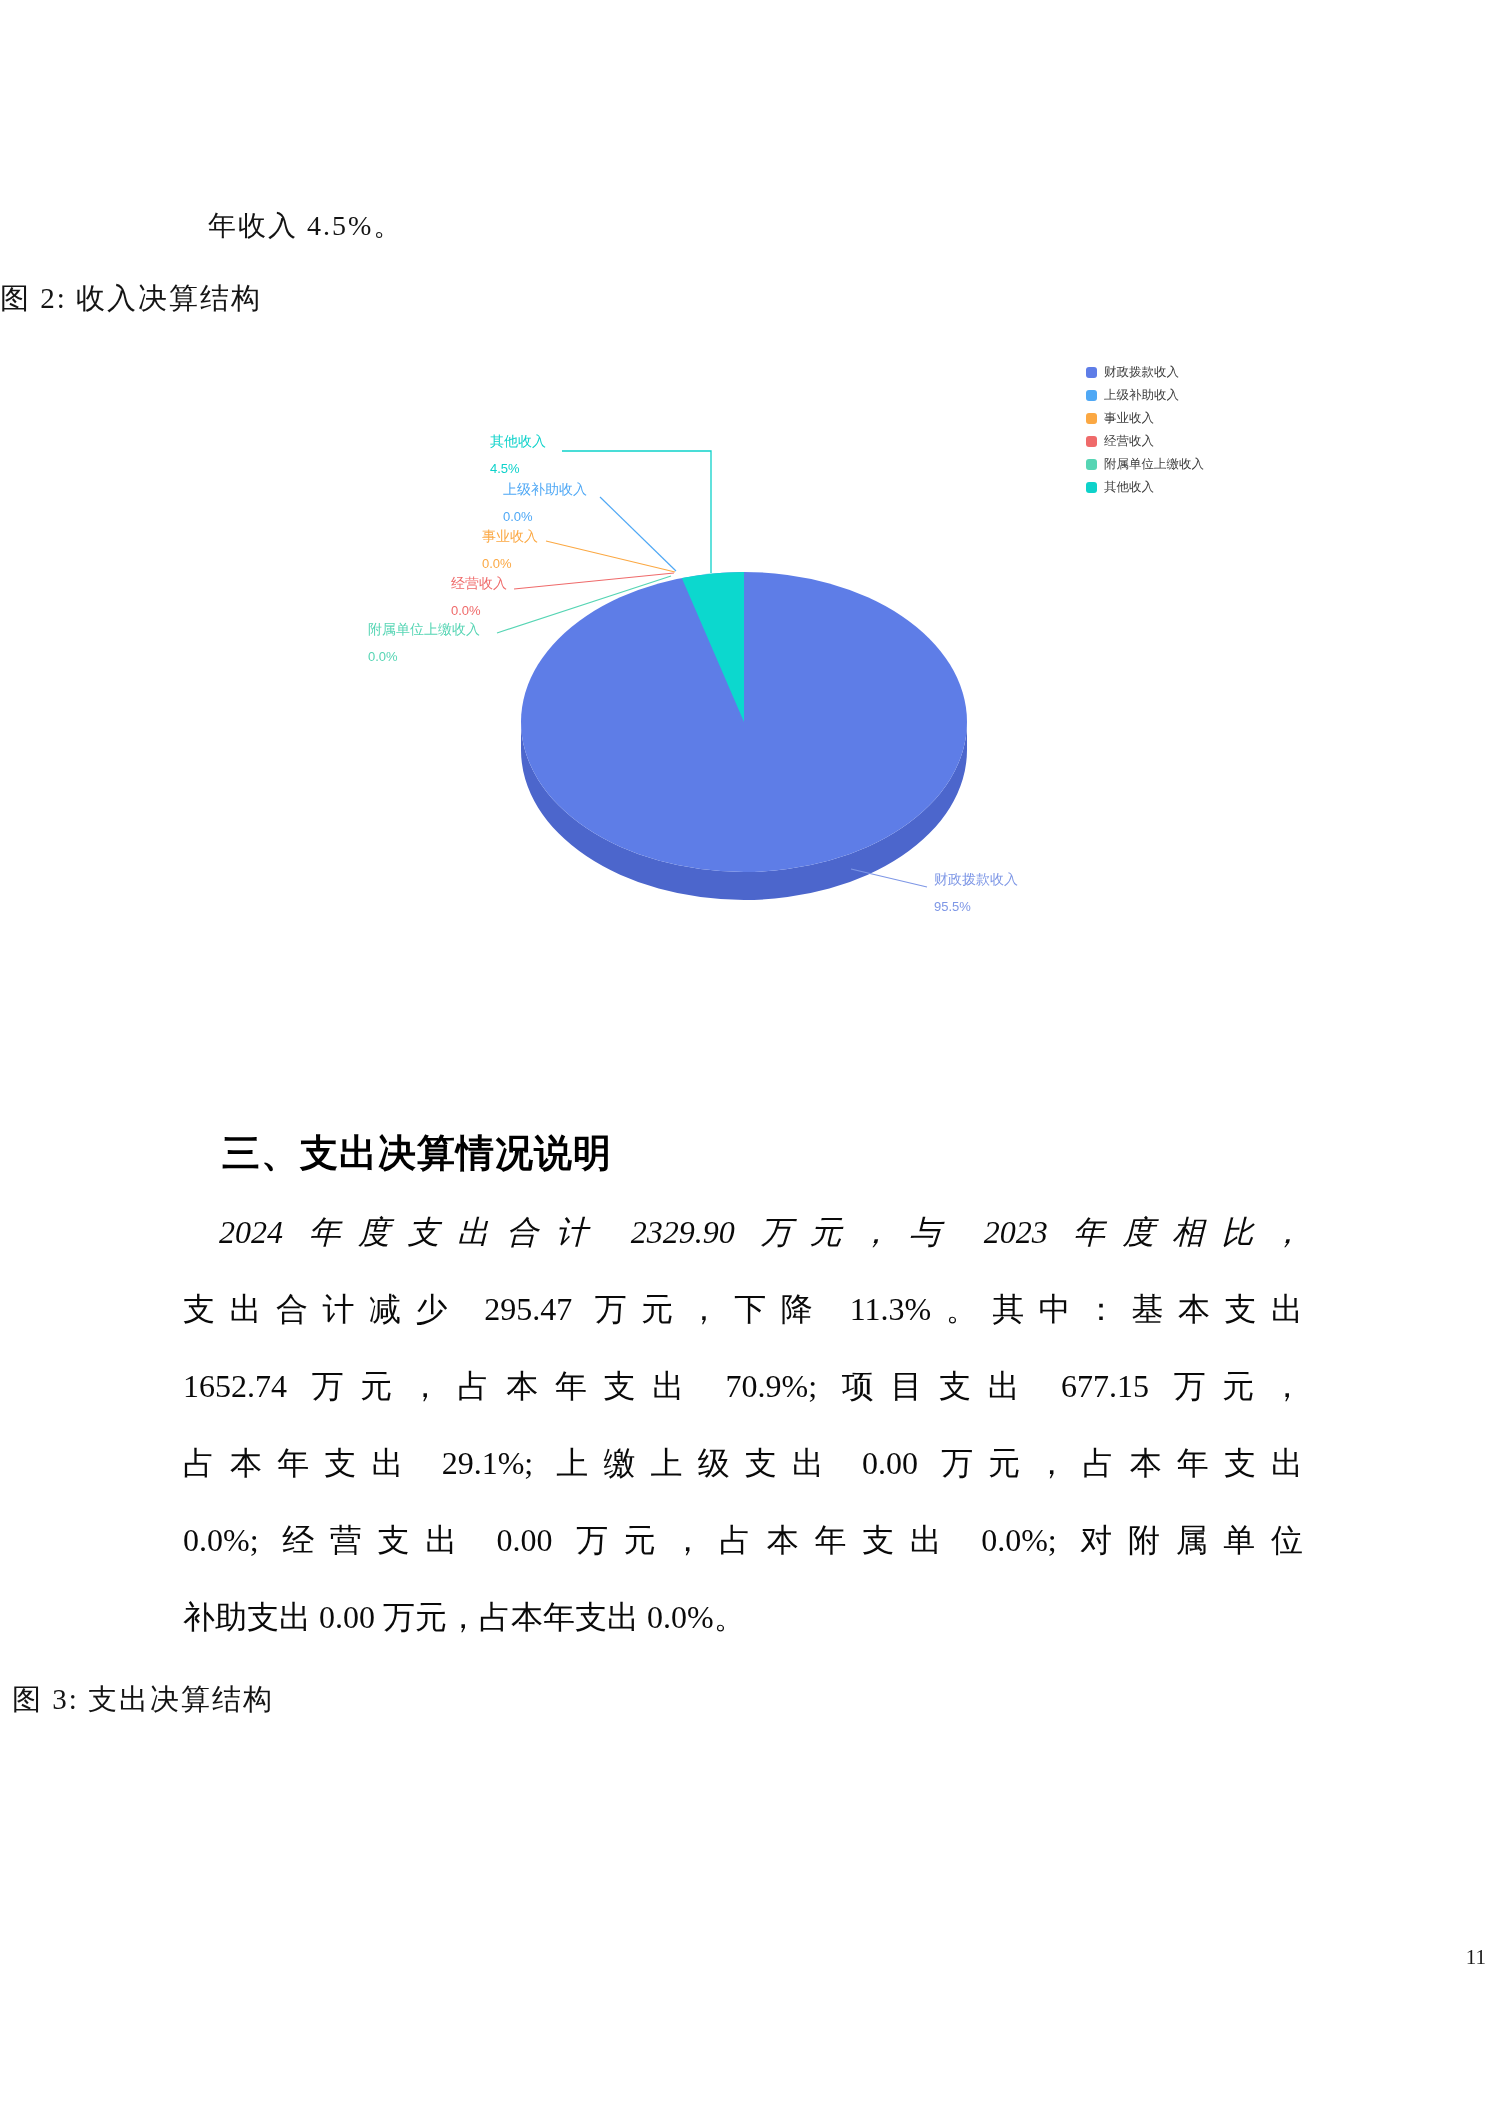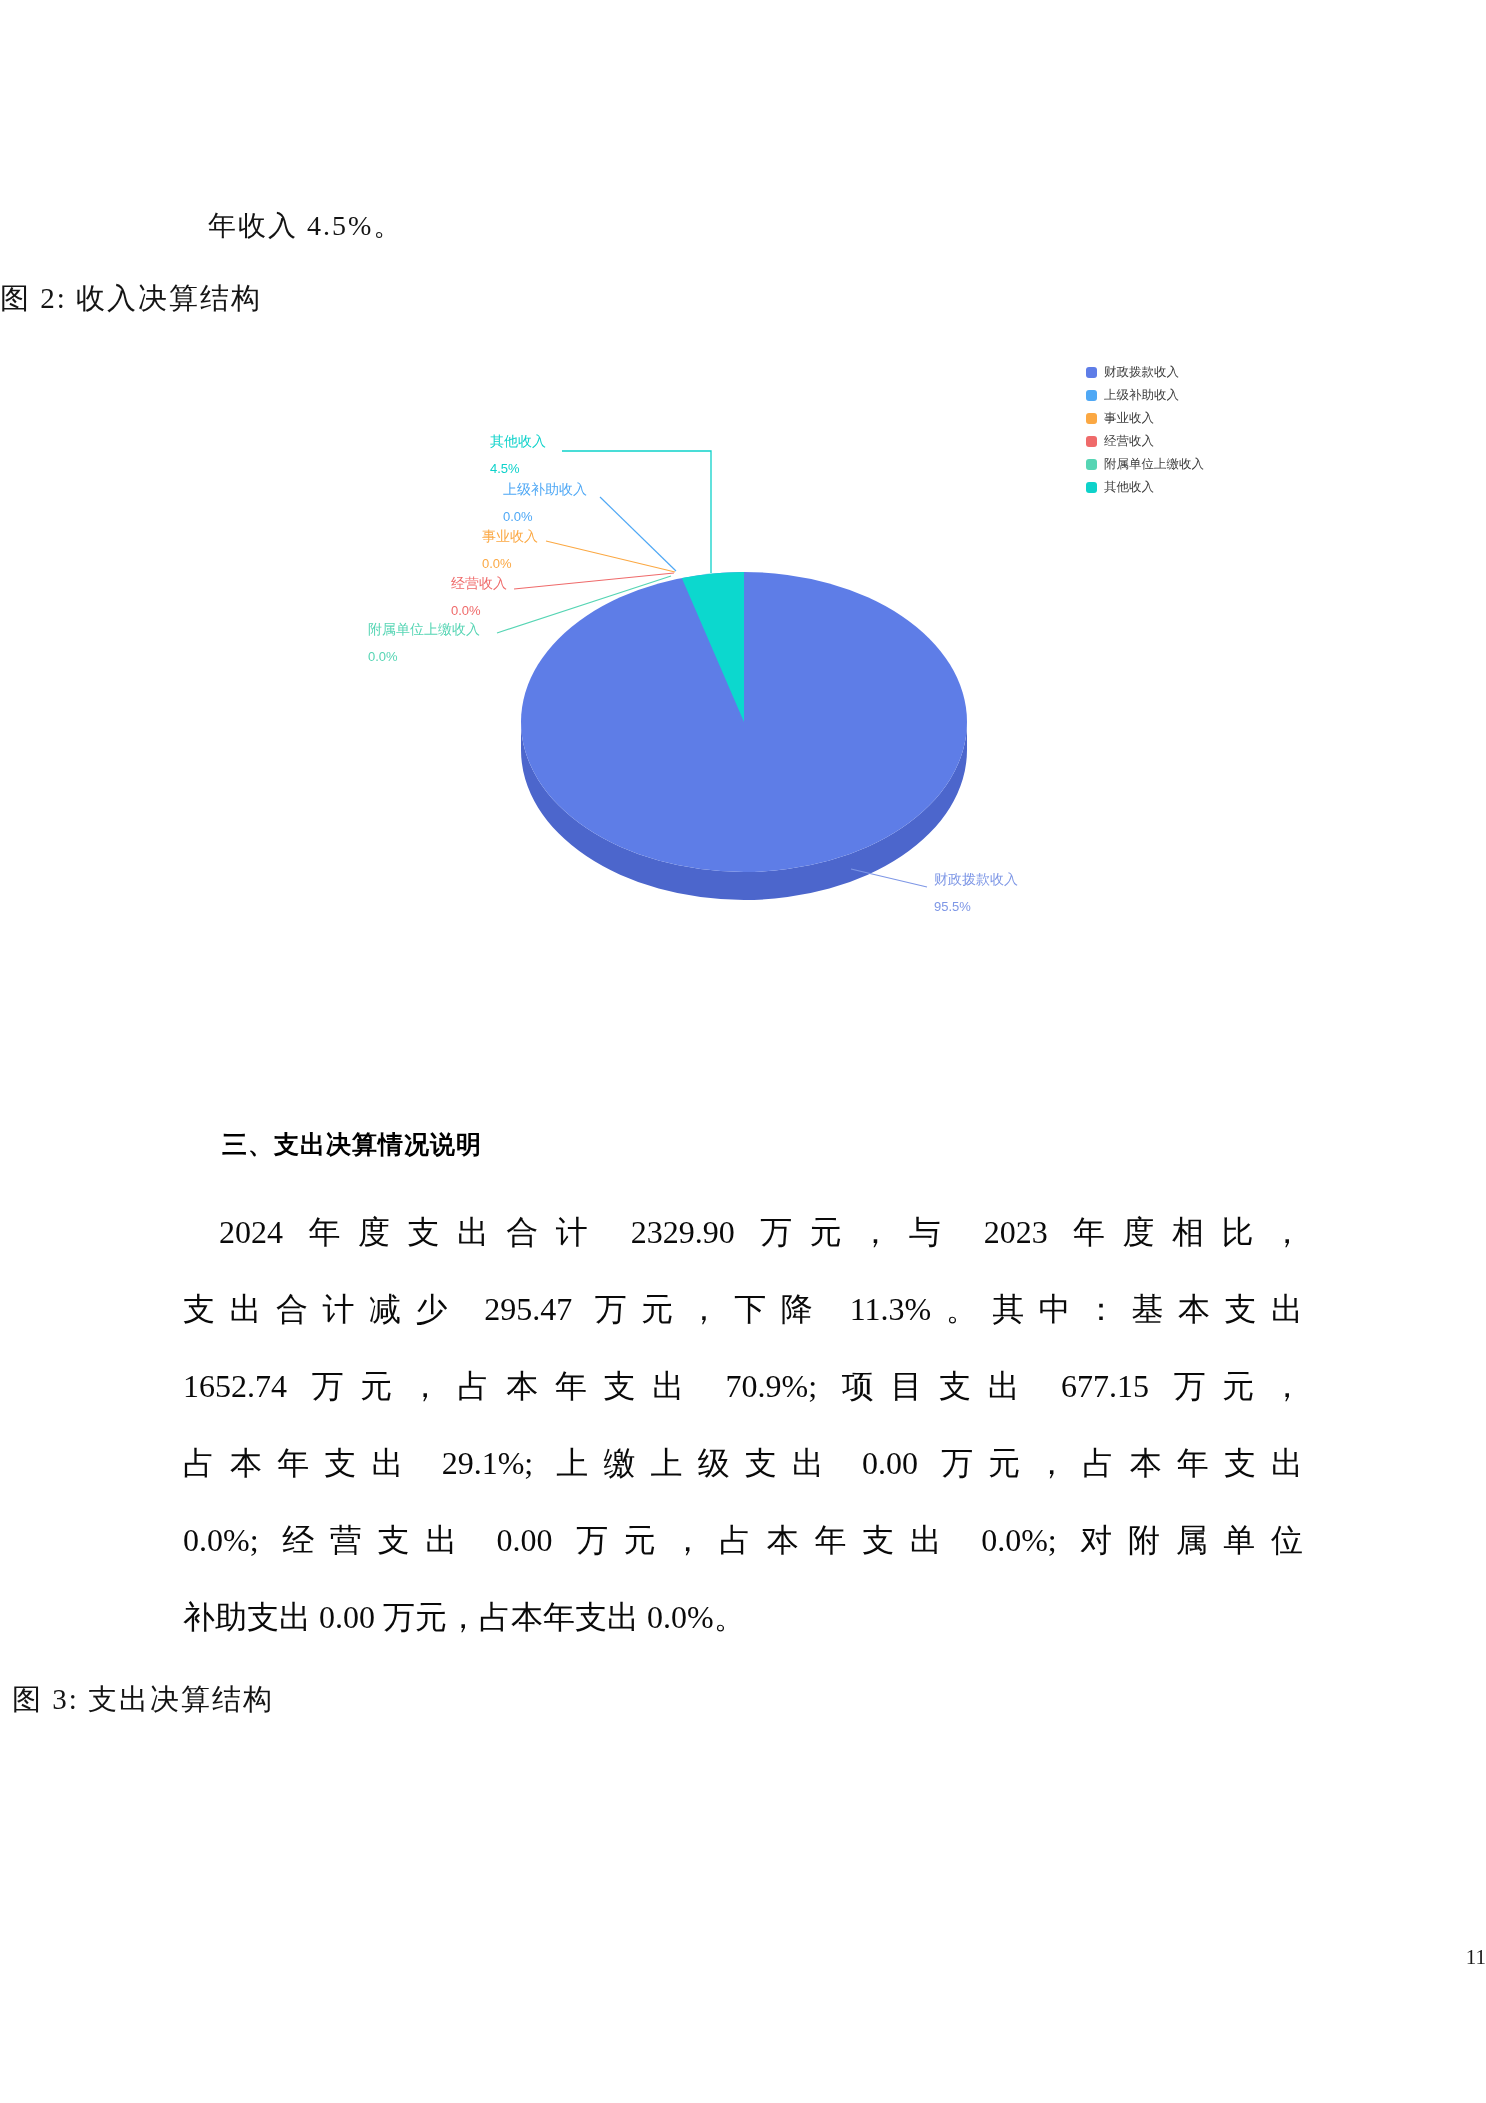--- a/index.html
+++ b/index.html
@@ -6,27 +6,27 @@
   .page {
     position:relative; width:1486px; height:2103px; background:#ffffff;
     font-family:"Liberation Serif", serif; color:#141414; overflow:hidden;
   }
   .intro { position:absolute; left:208px; top:195px; font-size:28px; letter-spacing:2px;margin-top:12px; }
   .caption { position:absolute; left:0; width:100%; font-size:29px; letter-spacing:2px; }
   .fig2 { top:279px; }
   .fig3 { top:1680px;padding-left:12px; }
   .heading {
     position:absolute; left:222px; top:1128px;
-    font-family:"Liberation Sans", sans-serif; font-weight:bold; font-size:25px; color:#000;
+    font-family:"Liberation Sans", sans-serif; font-weight:bold; font-size:38px; color:#000;
     letter-spacing:1px;
   }
   .para { position:absolute; left:183px; top:1194px; width:1120px; font-size:32px; color:#0a0a0a; }
   .para .line { height:77px; line-height:77px; }
   .para .line.just { text-align:justify; text-align-last:justify; overflow:hidden; }
-  .para .line.indent { text-indent:36px; }
+  .para .line.indent { text-indent:36px;font-style:italic; }
   .pagenum { position:absolute; left:0; width:100%; text-align:right; top:1945px; font-size:21px; color:#1b1b1b; }
 
   .chart { position:absolute; left:0; top:0; width:1486px; height:1000px; pointer-events:none; }
   .chart svg { position:absolute; left:430px; top:430px; }
   .co { position:absolute; font-family:"Liberation Sans", sans-serif; font-size:14px; line-height:15px; white-space:nowrap; }
   .co .pct { margin-top:12px; font-size:13px; }
   .legend { position:absolute; left:1086px; top:366px; font-family:"Liberation Sans", sans-serif; }
   .lrow { display:flex; align-items:center; height:13px; margin-bottom:10px; }
   .sw { width:11px; height:11px; border-radius:3px; margin-right:7px; flex:none; }
   .ltext { font-size:12.5px; color:#3d3d3d; line-height:13px; }

